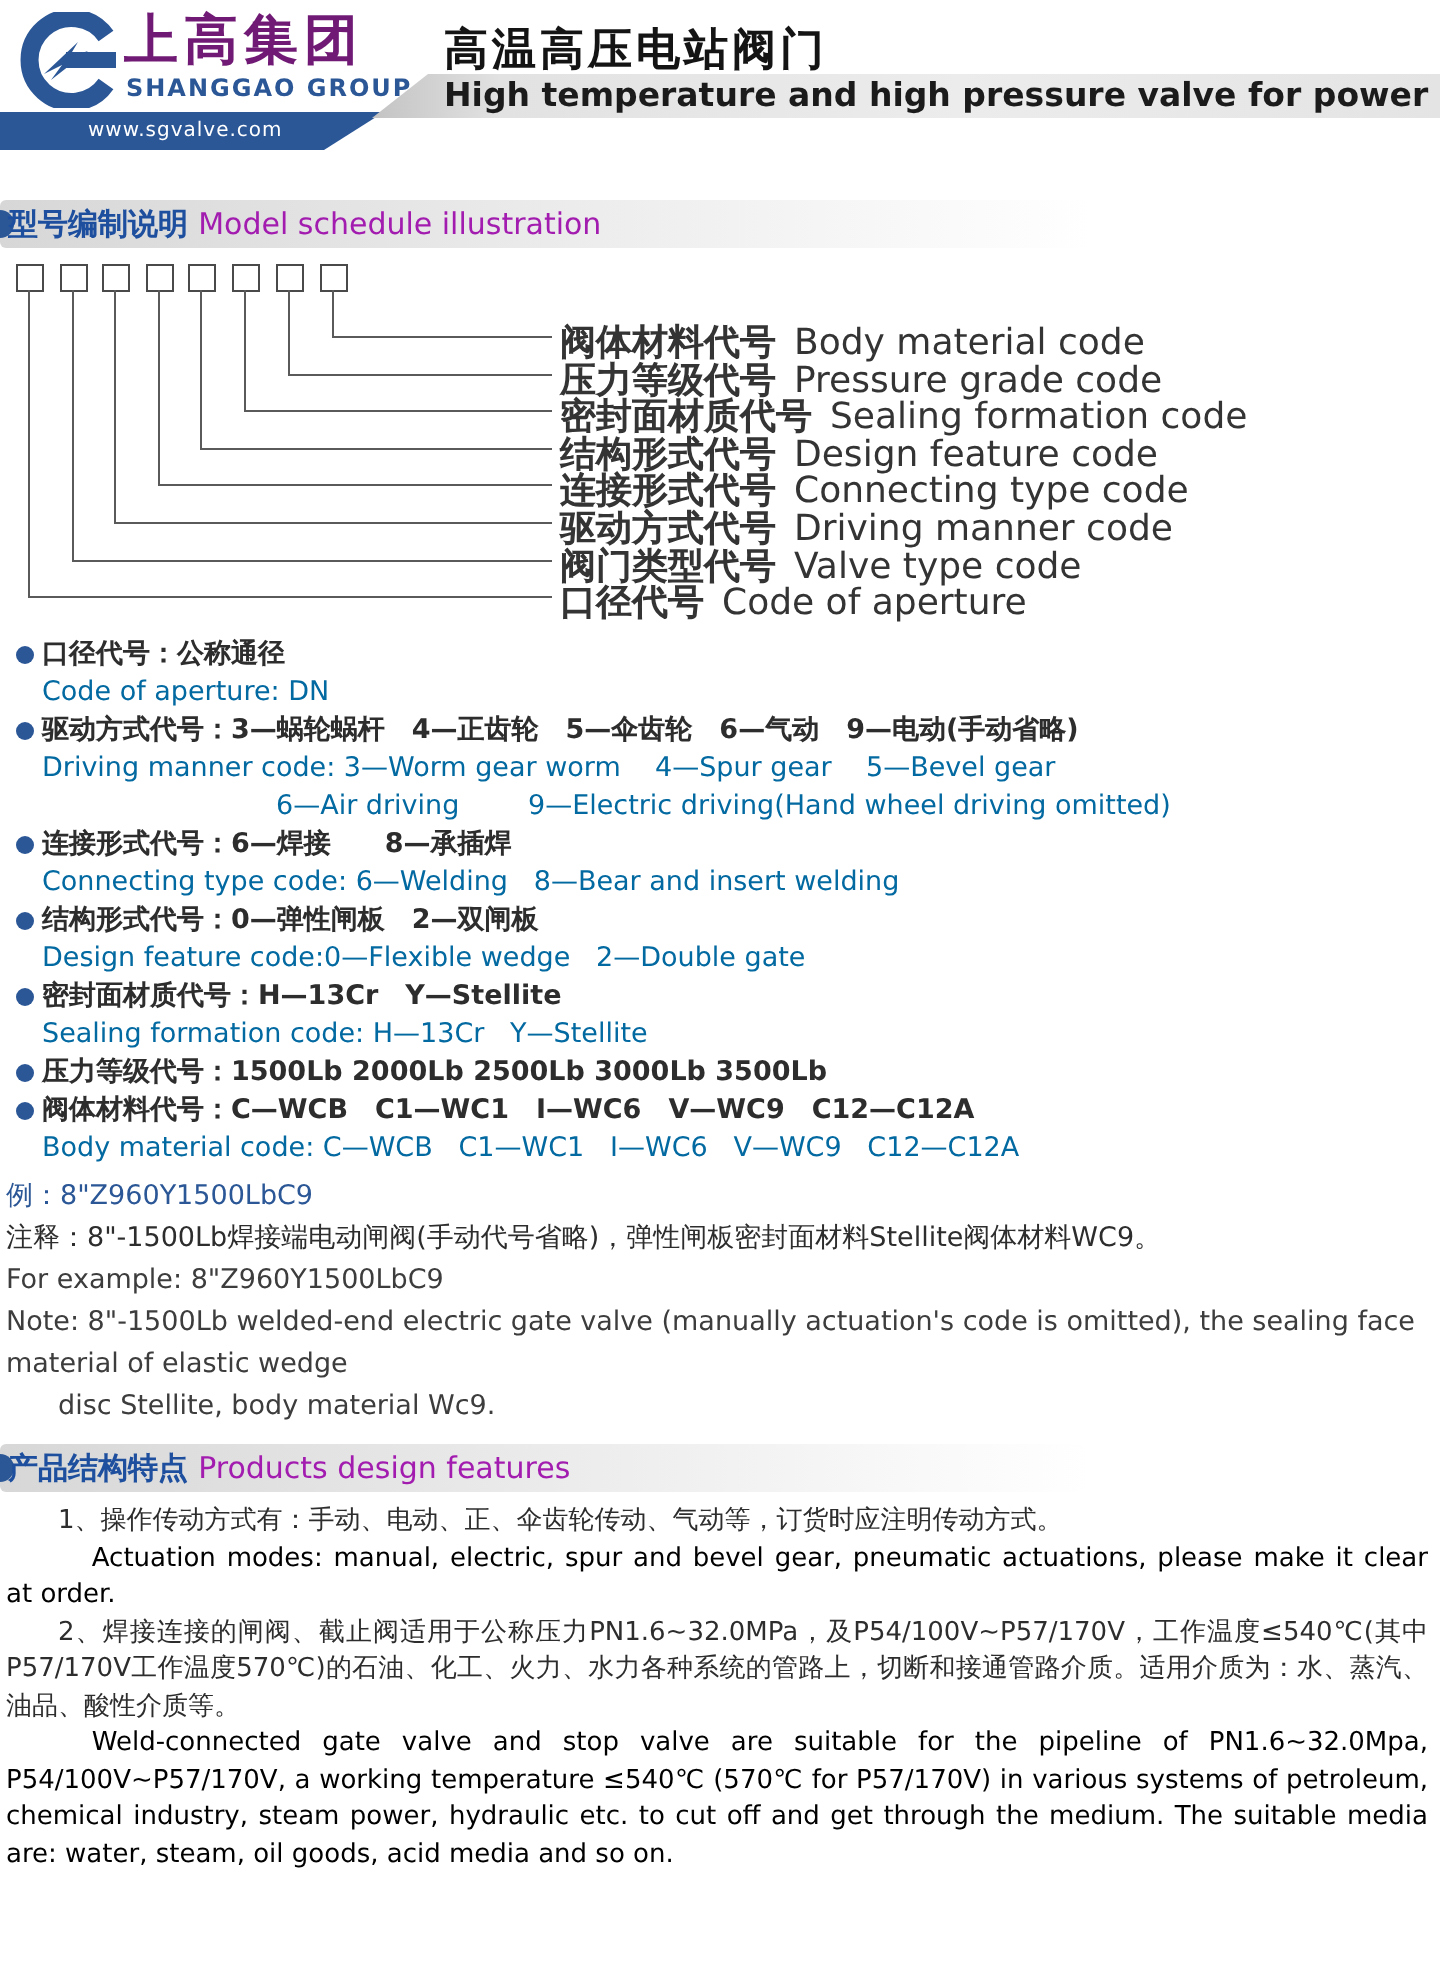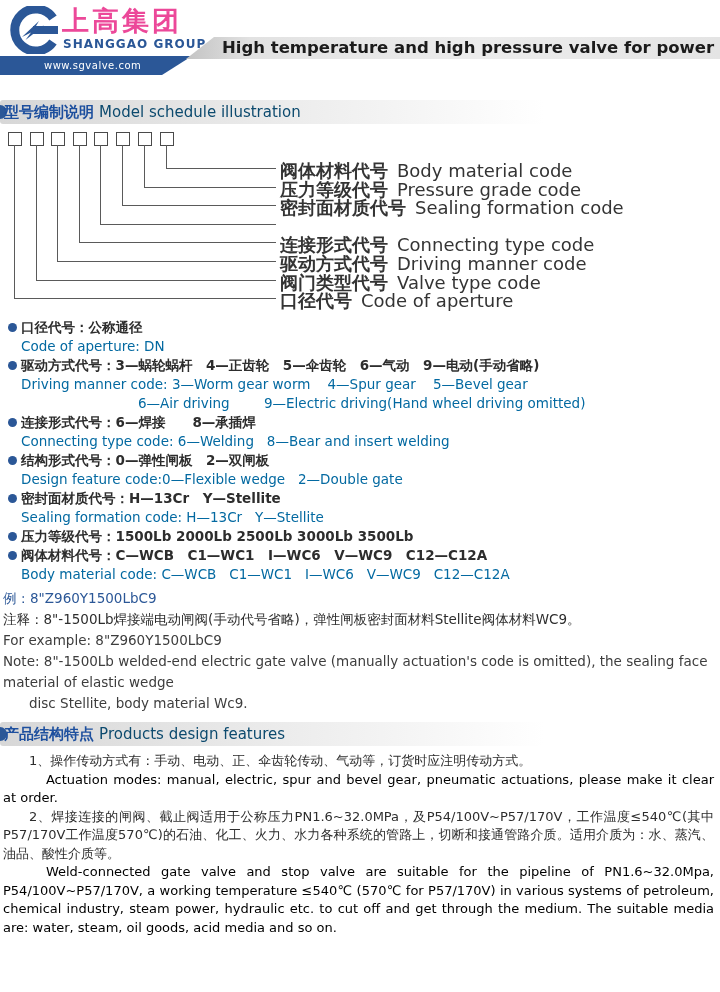--- a/index.html
+++ b/index.html
@@ -2,38 +2,38 @@
 <html><head>
 <meta charset="utf-8">
 <style>
   html,body{margin:0;padding:0;}
   body{width:720px;height:992px;background:#fff;font-family:"DejaVu Sans","Liberation Sans",sans-serif;color:#3a3a3a;overflow:hidden;}
   .page{position:relative;width:720px;height:992px;overflow:hidden;background:#fff;}
 
   
   .header{position:relative;height:92px;}
   .logo-mark{position:absolute;left:10px;top:6px;width:48px;height:48px;}
-  .logo-cn{position:absolute;left:62px;top:6px;font-size:27px;font-weight:bold;color:#ec4899;letter-spacing:3px;line-height:30px;}
+  .logo-cn{position:absolute;left:62px;top:6px;font-size:27px;font-weight:bold;color:#701a75;letter-spacing:3px;line-height:30px;}
   .logo-en{position:absolute;left:63px;top:37px;font-size:12px;font-weight:bold;color:#2b5797;letter-spacing:1px;}
   .web-bar{position:absolute;left:0;top:56px;width:192px;height:19px;background:#2b5797;
            clip-path:polygon(0 0,100% 0,calc(100% - 30px) 100%,0 100%);}
   .web-bar span{display:block;padding-left:44px;font-size:10px;color:#fff;line-height:19px;letter-spacing:.5px;}
   .title-cn{position:absolute;left:222px;top:10px;font-size:22px;font-weight:bold;color:#141414;letter-spacing:2px;}
   .title-strip{position:absolute;left:186px;top:37px;right:0;height:22px;
                background:linear-gradient(90deg,#c3c3c3 0,#e2e2e2 12%,#ececec 55%,#e4e4e4 100%);
                clip-path:polygon(28px 0,100% 0,100% 100%,0 100%);}
   .title-en{display:block;padding-left:36px;font-size:16.5px;font-weight:bold;color:#1b1b1b;line-height:22px;}
 
   
   .sec-head{position:relative;height:24px;margin:8px 0 0 0;}
   .sec-head .pill{position:absolute;left:0;top:0;width:545px;height:24px;border-radius:3px;
                   background:linear-gradient(90deg,#d7d7d7 0,#e9e9e9 45%,rgba(255,255,255,0) 100%);}
   .sec-dot{position:absolute;left:-7px;top:5px;width:14px;height:14px;border-radius:50%;background:#2b5797;}
   .sec-cn{position:relative;margin-left:4px;font-size:15px;font-weight:bold;color:#1d4f9e;line-height:24px;}
-  .sec-en{position:relative;font-size:15px;color:#0c4a6e;line-height:24px;}
+  .sec-en{position:relative;font-size:15px;color:#a21caf;line-height:24px;}
 
   
   .diagram{position:relative;height:182px;margin-top:6px;}
   .dg-box{position:absolute;top:2px;width:12px;height:12px;border:1px solid #4a4a4a;background:#fff;}
   .dg-vline{position:absolute;width:1px;background:#5a5a5a;}
   .dg-hline{position:absolute;height:1px;background:#5a5a5a;}
   .dg-label{position:absolute;left:280px;font-size:18px;white-space:nowrap;color:#343434;}
   .dg-cn{font-weight:bold;margin-right:9px;}
 
   
@@ -65,36 +65,38 @@
     <svg class="logo-mark" viewBox="0 0 48 48">
       <path d="M43 12 A21 21 0 1 0 43 36" fill="none" stroke="#2b5797" stroke-width="9"></path>
       <rect x="23" y="20" width="25" height="8" fill="#2b5797"></rect>
       <path d="M12 31 L29 15 L24.5 22.5 L34 19.5 L15.5 34 L21 26.5 Z" fill="#2b5797"></path>
     </svg>
     <div class="logo-cn">上高集团</div>
     <div class="logo-en">SHANGGAO GROUP</div>
     <div class="web-bar">
       <span>www.sgvalve.com</span>
     </div>
+    <div class="title-cn">高温高压电站阀门</div>
     <div class="title-strip">
       <span class="title-en">High temperature and high pressure valve for power station</span>
     </div>
   </div>
 
   <div class="sec-head">
     <div class="pill"></div>
     <span class="sec-dot"></span>
     <span class="sec-cn">型号编制说明</span>
     <span class="sec-en">Model schedule illustration</span>
   </div>
 
   <div class="diagram">
     <div class="dg-label" style="top:29px"><span class="dg-cn">阀体材料代号</span><span class="dg-en">Body material code</span></div>
     <div class="dg-label" style="top:48px"><span class="dg-cn">压力等级代号</span><span class="dg-en">Pressure grade code</span></div>
     <div class="dg-label" style="top:66px"><span class="dg-cn">密封面材质代号</span><span class="dg-en">Sealing formation code</span></div>
+    <div class="dg-label" style="top:85px"><span class="dg-cn">结构形式代号</span><span class="dg-en">Design feature code</span></div>
     <div class="dg-label" style="top:103px"><span class="dg-cn">连接形式代号</span><span class="dg-en">Connecting type code</span></div>
     <div class="dg-label" style="top:122px"><span class="dg-cn">驱动方式代号</span><span class="dg-en">Driving manner code</span></div>
     <div class="dg-label" style="top:141px"><span class="dg-cn">阀门类型代号</span><span class="dg-en">Valve type code</span></div>
     <div class="dg-label" style="top:159px"><span class="dg-cn">口径代号</span><span class="dg-en">Code of aperture</span></div>
   <div class="dg-box" style="left: 8px;"></div>
       <div class="dg-vline" style="left: 14px; top: 15px; height: 153px;"></div>
       <div class="dg-hline" style="left: 14px; top: 168px; width: 262px;"></div>
       <div class="dg-box" style="left: 30px;"></div>
       <div class="dg-vline" style="left: 36px; top: 15px; height: 135px;"></div>
       <div class="dg-hline" style="left: 36px; top: 150px; width: 240px;"></div>

